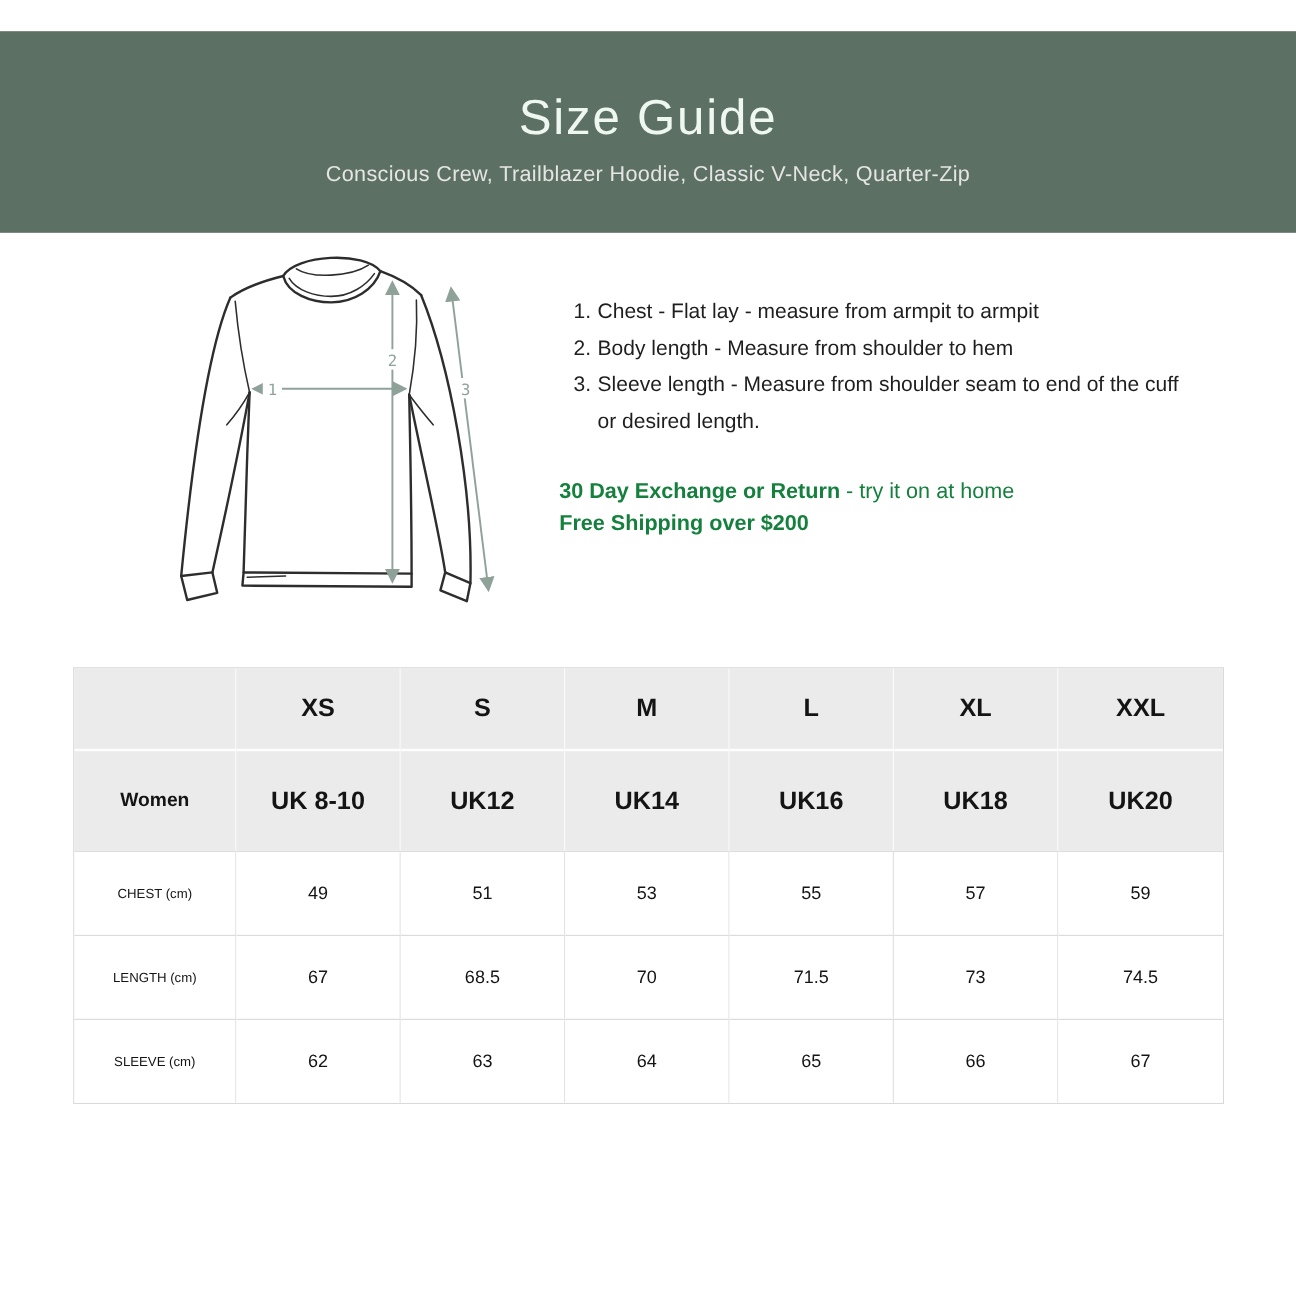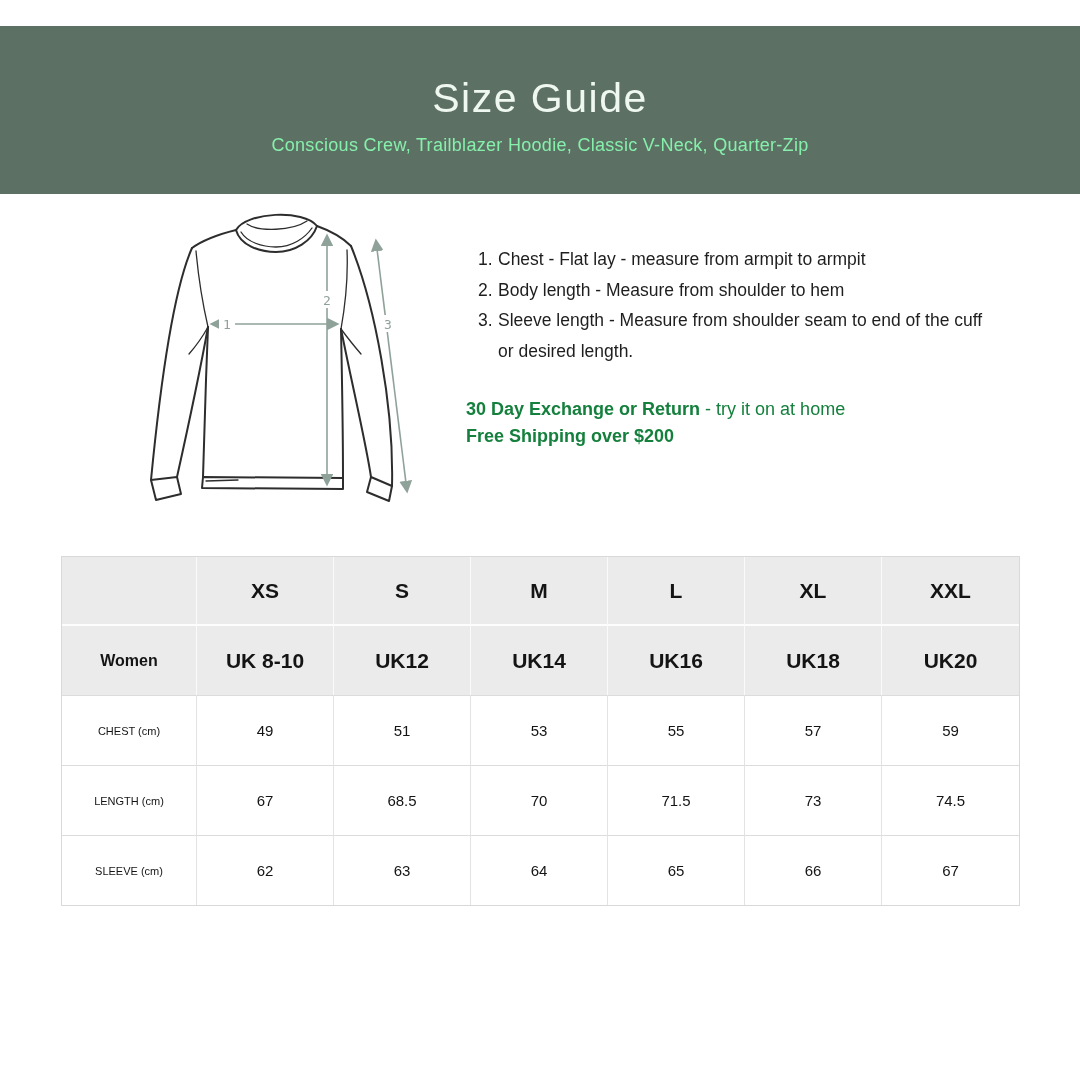--- a/index.html
+++ b/index.html
@@ -13,21 +13,21 @@
     background: #5C7163;
     display: flex; flex-direction: column; align-items: center; justify-content: center;
     padding-top: 10px; gap: 11px; margin-top: 26px;
   }
   .banner h1 {
     font-size: 41px; font-weight: 400; letter-spacing: 1.5px;
     color: #EFF7F1; line-height: 48px;
   }
   .banner .subtitle {
     font-size: 18px; font-weight: 400; letter-spacing: 0.3px;
-    color: #86efac; line-height: 24px;
+    color: #e5e5e5; line-height: 24px;
   }
 
   
   .diagram { position: absolute; left: 140px; top: 205px; width: 280px; height: 300px; }
 
   
   .instructions {
     position: absolute; left: 478px; top: 244px; width: 512px;
     font-size: 17.5px; line-height: 30.5px; color: #1e1e1e;
     list-style: none;
@@ -47,21 +47,21 @@
   .table-wrap {
     position: absolute; left: 61px; top: 556px; width: 959px;
     border: 1px solid #d9d9d9;
   }
   table.size-table { width: 100%; border-collapse: separate; border-spacing: 0; table-layout: fixed; }
   .size-table col.first { width: 135px; }
   .size-table th, .size-table td { text-align: center; vertical-align: middle; padding: 0; }
   .size-table .hrow th { background: #ebebeb; border-right: 1px solid #fafafa; }
   .size-table .hrow th:last-child { border-right: none; }
   .size-table .hrow1 th { height: 69px; border-bottom: 2px solid #fdfdfd; font-size: 21px; font-weight: 700; }
-  .size-table .hrow2 th { height: 69px; font-size: 21px; font-weight: 700; }
+  .size-table .hrow2 th { height: 83px; font-size: 21px; font-weight: 700; }
   .size-table .hrow2 th.rowlabel { font-size: 16px; font-weight: 700; }
   .size-table .drow td { height: 70px; background: #ffffff; border-top: 1px solid #dcdcdc; border-right: 1px solid #e3e3e3; font-size: 15px; font-weight: 400; }
   .size-table .drow td:last-child { border-right: none; text-align: center; }
   .size-table .drow td.rowlabel { font-size: 11px; }
 
   
   .footer-notes { position: absolute; left: 62px; top: 946px; width: 940px; }
   .footer-notes .bold-note { font-size: 20.5px; font-weight: 700; line-height: 30px; color: #121212; }
   .footer-notes .regular-note { font-size: 19.5px; font-weight: 400; line-height: 28px; margin-top: 8px; color: #222; }
 

